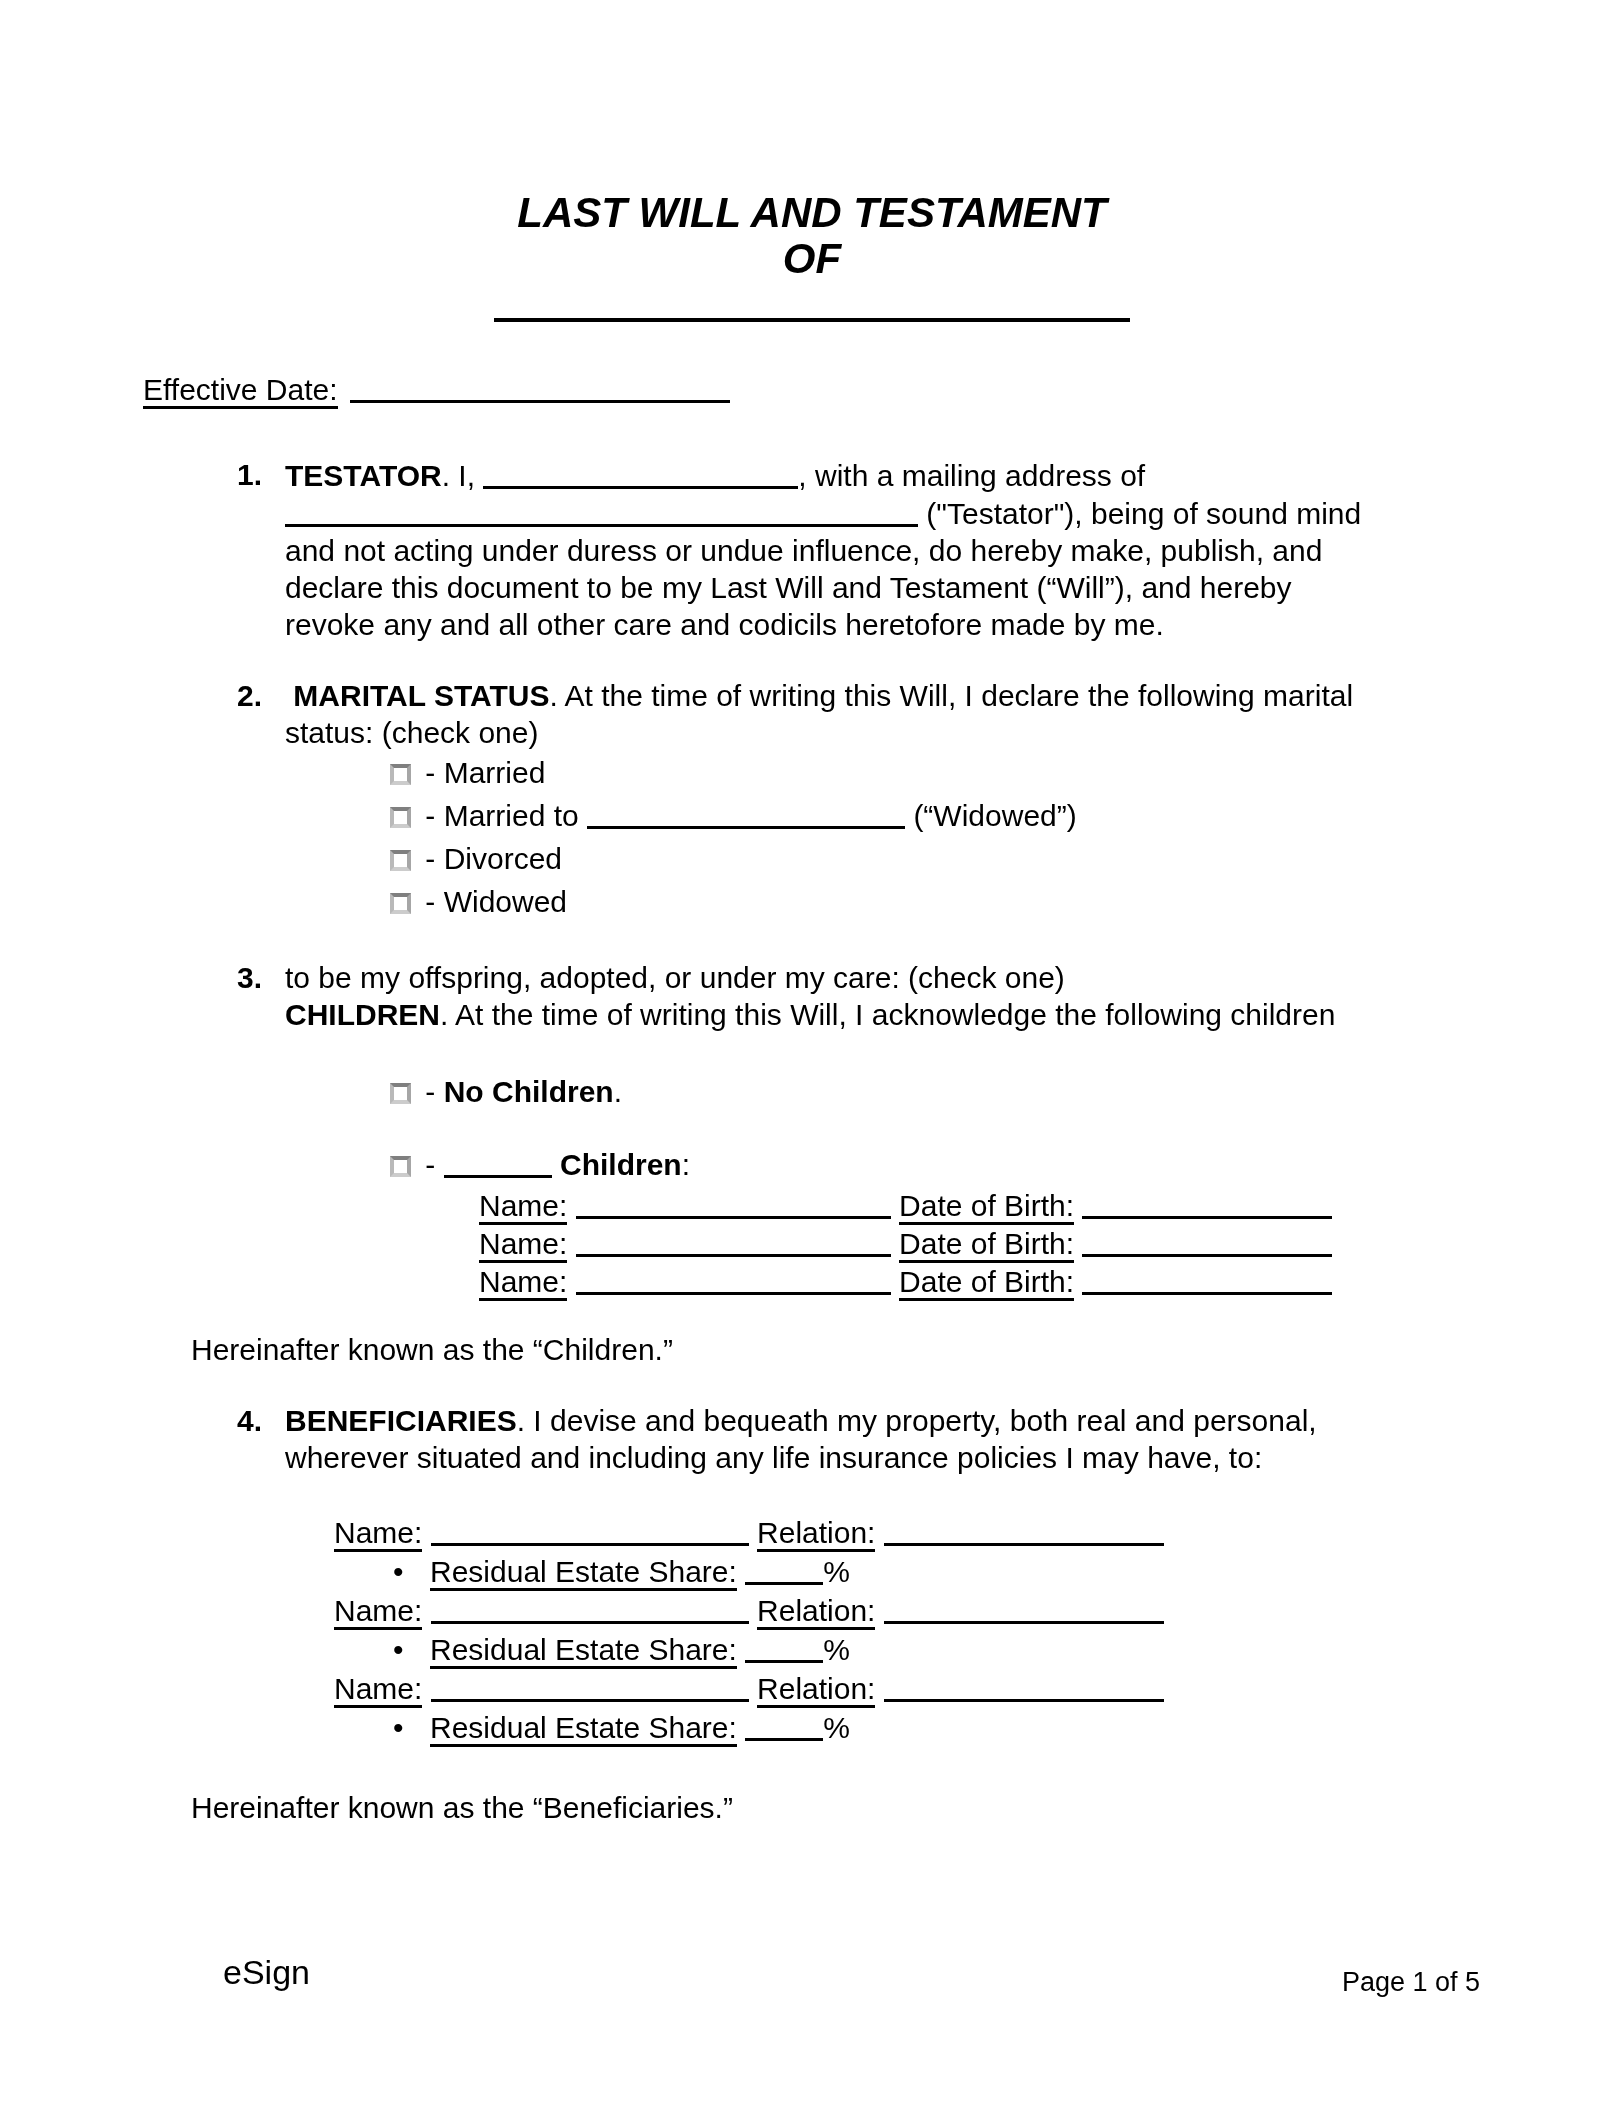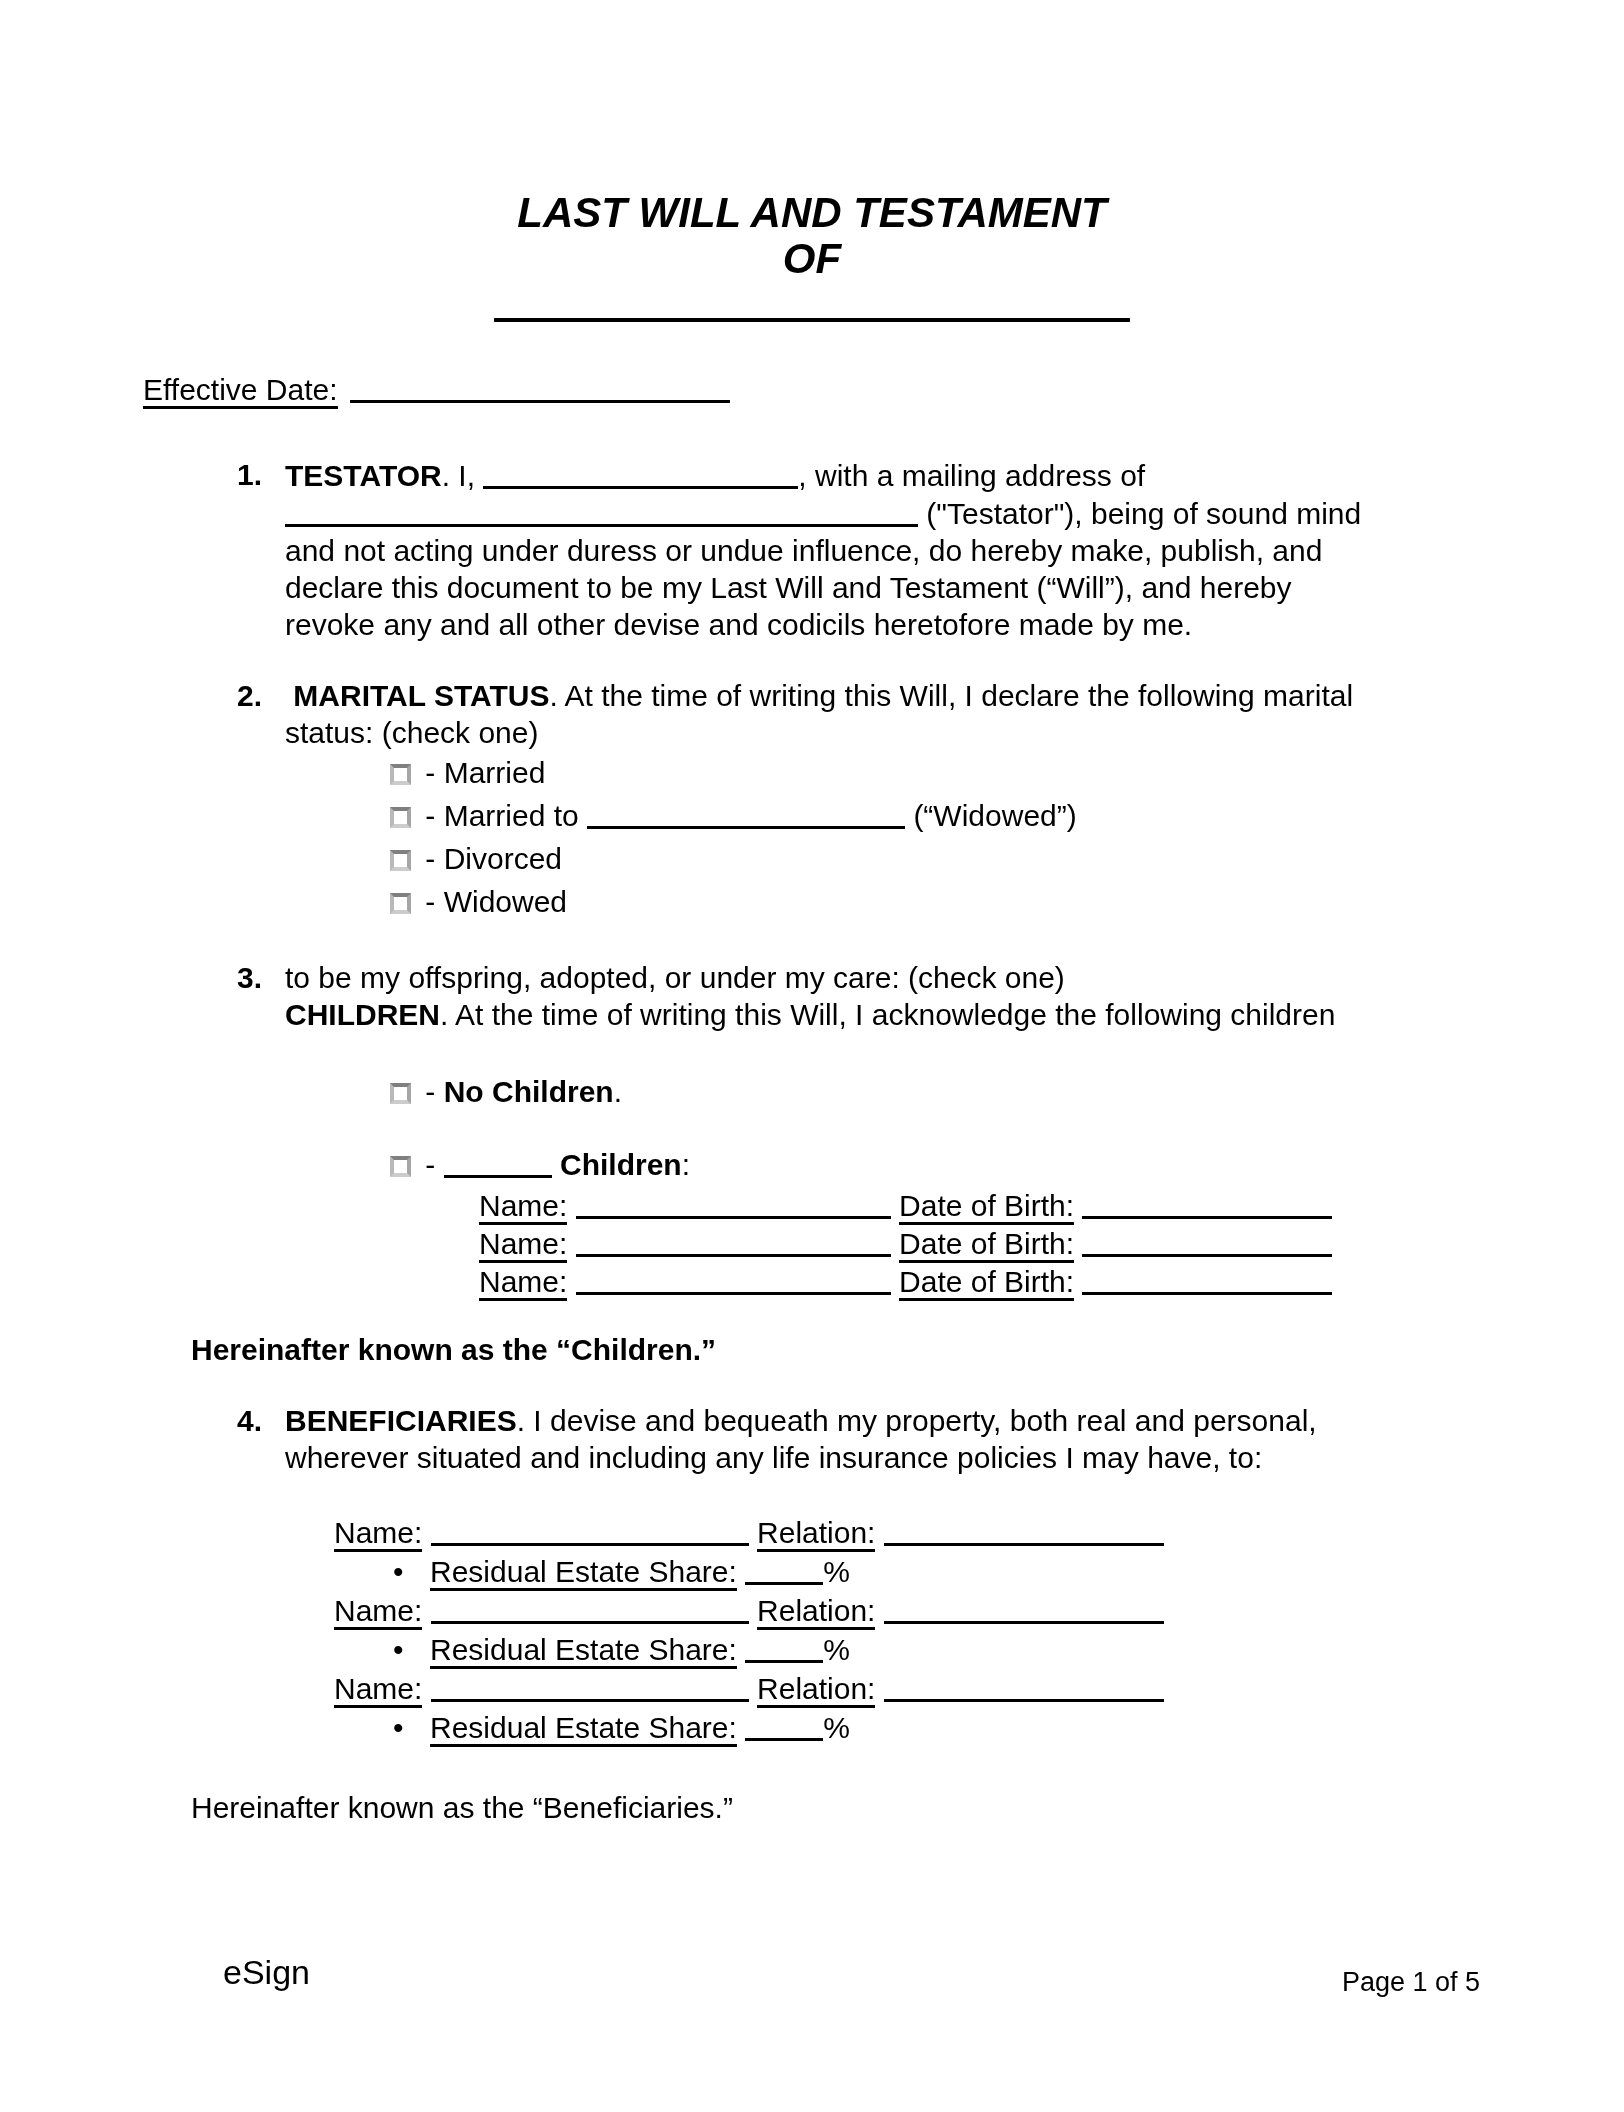--- a/index.html
+++ b/index.html
@@ -88,42 +88,42 @@
     <span class="ul">Effective Date:</span><span class="blank" style="width:380px; margin-left:12px"></span>
   </div>
 
   <div id="doc-body">
       <div class="section" style="margin-top: 48px;">
         <span class="num">1.</span>
         <div class="line"><span class="b">TESTATOR</span><span>. I, </span><span class="blank" style="width: 315px;"></span><span>, with a mailing address of</span></div>
         <div class="line"><span class="blank" style="width: 633px;"></span><span> ("Testator"), being of sound mind</span></div>
         <div class="line"><span>and not acting under duress or undue influence, do hereby make, publish, and</span></div>
         <div class="line"><span>declare this document to be my Last Will and Testament (“Will”), and hereby</span></div>
-        <div class="line"><span>revoke any and all other devise and codicils heretofore made by me.</span></div>
+        <div class="line"><span>revoke any and all other care and codicils heretofore made by me.</span></div>
       </div>
       <div class="section" style="margin-top: 34px;">
         <span class="num">2.</span>
         <div class="line"><span>&nbsp;</span><span class="b">MARITAL STATUS</span><span>. At the time of writing this Will, I declare the following marital</span></div>
         <div class="line"><span>status: (check one)</span></div>
       </div>
       <div class="row" style="margin-left: 390px; line-height: 43px;"><span class="cb"></span><span> - Married</span></div>
       <div class="row" style="margin-left: 390px; line-height: 43px;"><span class="cb"></span><span> - Married to </span><span class="blank" style="width: 318px;"></span><span> (“Widowed”)</span></div>
       <div class="row" style="margin-left: 390px; line-height: 43px;"><span class="cb"></span><span> - Divorced</span></div>
       <div class="row" style="margin-left: 390px; line-height: 43px;"><span class="cb"></span><span> - Widowed</span></div>
       <div class="section" style="margin-top: 36px;">
         <span class="num">3.</span>
         <div class="line"><span>to be my offspring, adopted, or under my care: (check one)</span></div>
         <div class="line"><span class="b">CHILDREN</span><span>. At the time of writing this Will, I acknowledge the following children</span></div>
       </div>
       <div class="row" style="margin-top: 37px; margin-left: 390px; line-height: 43px;"><span class="cb"></span><span> - </span><span class="b">No Children</span><span>.</span></div>
       <div class="row" style="margin-top: 30px; margin-left: 390px; line-height: 43px;"><span class="cb"></span><span> - </span><span class="blank" style="width: 108px;"></span><span> </span><span class="b">Children</span><span>:</span></div>
       <div class="row" style="margin-left: 479px; line-height: 37px;"><span class="ul">Name:</span><span> </span><span class="blank" style="width: 315px;"></span><span> </span><span class="ul">Date of Birth:</span><span> </span><span class="blank" style="width: 250px;"></span></div>
       <div class="row" style="margin-left: 479px; line-height: 37px;"><span class="ul">Name:</span><span> </span><span class="blank" style="width: 315px;"></span><span> </span><span class="ul">Date of Birth:</span><span> </span><span class="blank" style="width: 250px;"></span></div>
       <div class="row" style="margin-left: 479px; line-height: 37px;"><span class="ul">Name:</span><span> </span><span class="blank" style="width: 315px;"></span><span> </span><span class="ul">Date of Birth:</span><span> </span><span class="blank" style="width: 250px;"></span></div>
-      <div class="row" style="margin-top: 31px; margin-left: 191px; line-height: 37px; font-weight: bold;"><span>Hereinafter known as the “Children.”</span></div>
+      <div class="row" style="margin-top: 31px; margin-left: 191px; line-height: 37px;"><span>Hereinafter known as the “Children.”</span></div>
       <div class="section" style="margin-top: 34px;">
         <span class="num">4.</span>
         <div class="line"><span class="b">BENEFICIARIES</span><span>. I devise and bequeath my property, both real and personal,</span></div>
         <div class="line"><span>wherever situated and including any life insurance policies I may have, to:</span></div>
       </div>
       <div class="row" style="margin-top: 37px; margin-left: 334px; line-height: 38px;"><span class="ul">Name:</span><span> </span><span class="blank" style="width: 318px;"></span><span> </span><span class="ul">Relation:</span><span> </span><span class="blank" style="width: 280px;"></span></div>
       <div class="row" style="margin-left: 385px; line-height: 38px;"><span class="bullet">•</span><span class="ul">Residual Estate Share:</span><span> </span><span class="blank" style="width: 78px;"></span><span>%</span></div>
       <div class="row" style="margin-left: 334px; line-height: 38px;"><span class="ul">Name:</span><span> </span><span class="blank" style="width: 318px;"></span><span> </span><span class="ul">Relation:</span><span> </span><span class="blank" style="width: 280px;"></span></div>
       <div class="row" style="margin-left: 385px; line-height: 38px;"><span class="bullet">•</span><span class="ul">Residual Estate Share:</span><span> </span><span class="blank" style="width: 78px;"></span><span>%</span></div>
       <div class="row" style="margin-left: 334px; line-height: 38px;"><span class="ul">Name:</span><span> </span><span class="blank" style="width: 318px;"></span><span> </span><span class="ul">Relation:</span><span> </span><span class="blank" style="width: 280px;"></span></div>

